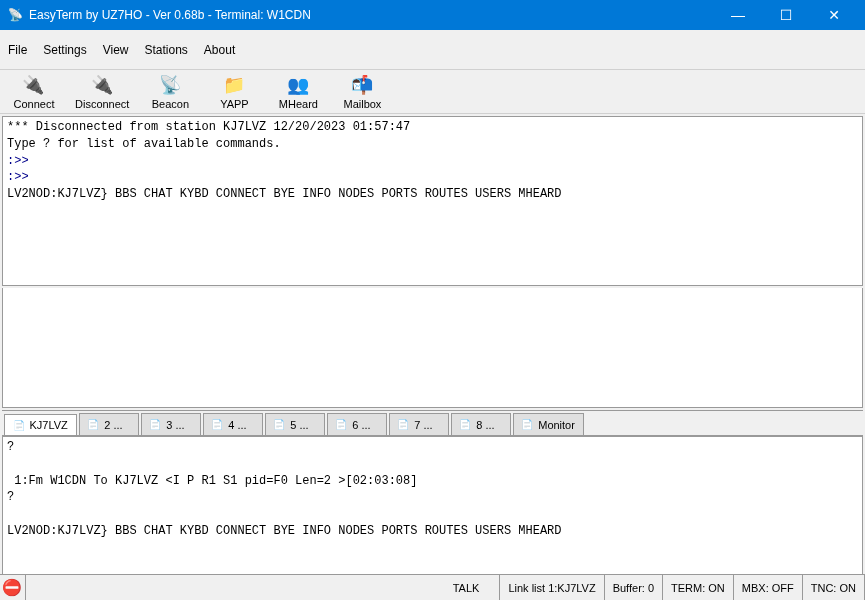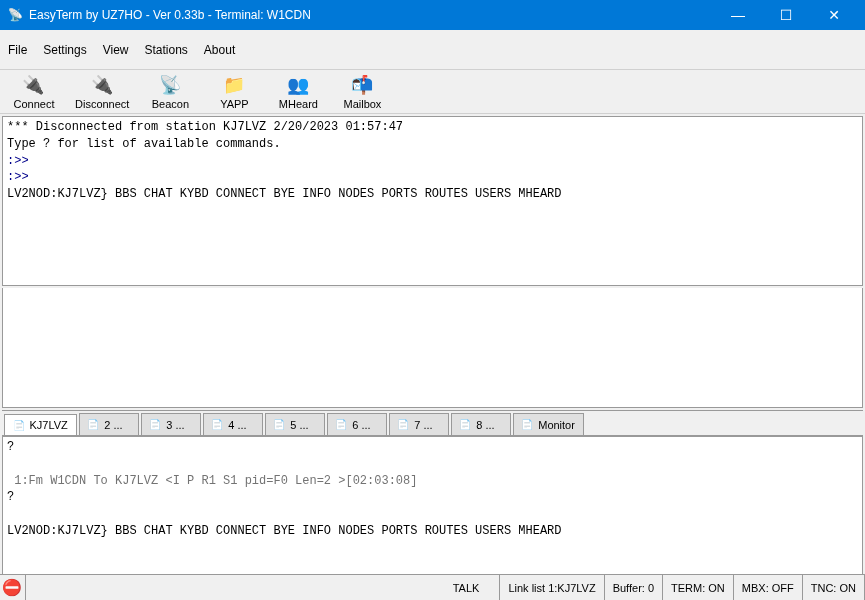--- a/index.html
+++ b/index.html
@@ -174,21 +174,21 @@
       background: white;
       border: 1px solid #999;
       margin: 0 2px;
       height: 155px;
       overflow-y: scroll;
       padding: 2px 4px;
       font-family: 'Courier New', monospace;
       font-size: 12px;
     }
     .monitor-line { white-space: pre; line-height: 1.4; }
-    .monitor-blue { color: #737373; }
+    .monitor-blue { color: #000000; }
     .monitor-black { color: #000; }
 
     
     #status-bar {
       background: #f0f0f0;
       border-top: 1px solid #999;
       height: 26px;
       display: flex;
       align-items: center;
       font-family: Segoe UI, Arial, sans-serif;
@@ -237,21 +237,21 @@
     }
   </style>
 </head>
 <body>
 
 <div id="app-container">
 
   <div id="title-bar">
     <div id="title-bar-left">
       <span>📡</span>
-      <span>EasyTerm by UZ7HO - Ver 0.33b - Terminal: W1CDN</span>
+      <span>EasyTerm by UZ7HO - Ver 0.68b - Terminal: W1CDN</span>
     </div>
     <div id="title-bar-controls">
       <button class="title-btn">—</button>
       <button class="title-btn">☐</button>
       <button class="title-btn close">✕</button>
     </div>
   </div>
 
   <div id="menu-bar">
       <div class="menu-item">File</div>
@@ -282,21 +282,21 @@
         <span class="toolbar-btn-icon">👥</span>
         <span>MHeard</span>
       </button>
       <button class="toolbar-btn">
         <span class="toolbar-btn-icon">📬</span>
         <span>Mailbox</span>
       </button>
     </div>
 
   <div id="main-terminal">
-      <div class="terminal-line system">*** Disconnected from station KJ7LVZ 2/20/2023 01:57:47</div>
+      <div class="terminal-line system">*** Disconnected from station KJ7LVZ 12/20/2023 01:57:47</div>
       <div class="terminal-line system">Type ? for list of available commands.</div>
       <div class="terminal-line command">:&gt;&gt;</div>
       <div class="terminal-line command">:&gt;&gt;</div>
       <div class="terminal-line response">LV2NOD:KJ7LVZ} BBS CHAT KYBD CONNECT BYE INFO NODES PORTS ROUTES USERS MHEARD</div>
     </div>
 
   <div id="input-area">
     <textarea placeholder="" style=""></textarea>
   </div>
 

